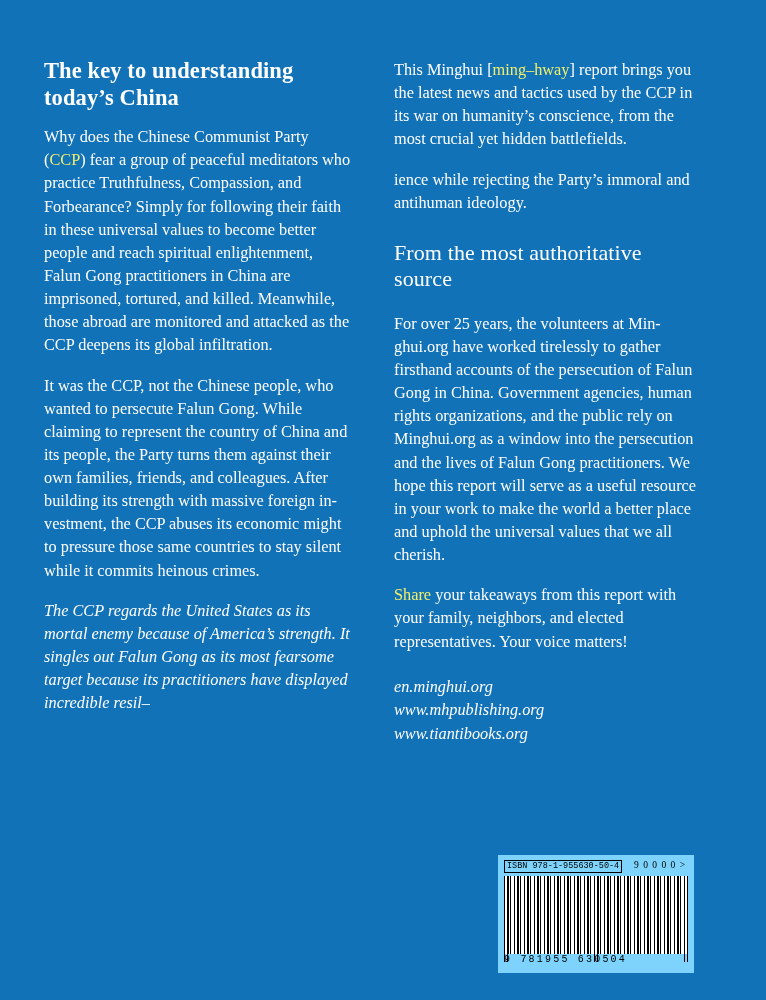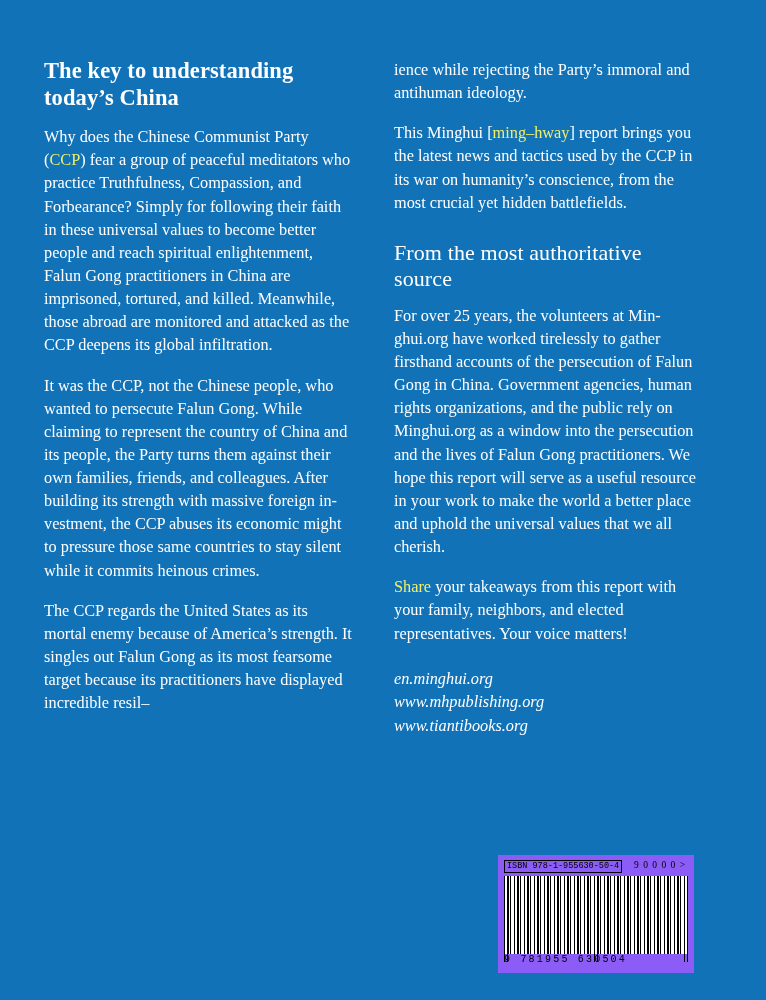--- a/index.html
+++ b/index.html
@@ -33,54 +33,55 @@
   h2.heading {
     font-family: "Liberation Serif", serif;
     font-weight: bold;
     font-size: 22.5px;
     line-height: 1.18;
     margin: 0 0 14px 0;
     letter-spacing: 0.1px;
   }
   h2.heading.second {
     margin-top: 26px;
-    margin-bottom: 12px;
+    margin-bottom: 20px;
     font-weight: normal;
     font-size: 22px;
   }
   p.body {
     font-size: 16.3px;
     line-height: 1.42;
     margin: 0 0 17px 0;
     text-align: left;
     hyphens: manual;
   }
   p.body:last-child {
     margin-bottom: 0;
+    font-style: italic;
   }
   .hl {
     color: #f2ef6a;
   }
   .links {
     margin-top: 22px;
     font-style: italic;
     font-size: 16.3px;
     line-height: 1.44;
   }
   .links div {
     white-space: nowrap;
   }
   
   .barcode-box {
     position: absolute;
     left: 498px;
     top: 855px;
     width: 196px;
     height: 118px;
-    background: #8b5cf6;
+    background: #7dd3fc;
     padding: 5px 6px 4px 6px;
     box-sizing: border-box;
   }
   .isbn-row {
     display: flex;
     justify-content: space-between;
     align-items: flex-start;
   }
   .isbn-text {
     font-family: "Liberation Mono", monospace;
@@ -153,23 +154,23 @@
       <h2 class="heading">The key to understanding today’s China</h2>
 
       <p class="body"><span>Why does the Chinese Communist Party (</span><span class="hl">CCP</span><span>) fear a group of peaceful meditators who practice Truthfulness, Compassion, and Forbearance? Simply for following their faith in these universal values to become better people and reach spiritual enlightenment, Falun Gong practitioners in China are imprisoned, tortured, and killed. Meanwhile, those abroad are monitored and attacked as the CCP deepens its global infiltration.</span></p>
 
       <p class="body">It was the CCP, not the Chinese people, who wanted to persecute Falun Gong. While claiming to represent the coun­try of China and its people, the Party turns them against their own families, friends, and colleagues. After building its strength with massive foreign in­vestment, the CCP abuses its economic might to pressure those same countries to stay silent while it commits heinous crimes.</p>
 
       <p class="body">The CCP regards the United States as its mortal enemy because of America’s strength. It singles out Falun Gong as its most fearsome target because its prac­titioners have displayed incredible resil–</p>
     </div>
 
     <div class="col">
+      <p class="body"><span>This Minghui [</span><span class="hl">ming–hway</span><span>] report brings you the latest news and tactics used by the CCP in its war on human­ity’s conscience, from the most crucial yet hidden battlefields.</span></p>
+
       <p class="body">ience while rejecting the Party’s immor­al and antihuman ideology.</p>
-
-      <p class="body"><span>This Minghui [</span><span class="hl">ming–hway</span><span>] report brings you the latest news and tactics used by the CCP in its war on human­ity’s conscience, from the most crucial yet hidden battlefields.</span></p>
 
       <h2 class="heading second">From the most authorita­tive source</h2>
 
       <p class="body">For over 25 years, the volunteers at Min­ghui.org have worked tirelessly to gather firsthand accounts of the persecution of Falun Gong in China. Government agen­cies, human rights organizations, and the public rely on Minghui.org as a win­dow into the persecution and the lives of Falun Gong practitioners. We hope this report will serve as a useful resource in your work to make the world a better place and uphold the universal values that we all cherish.</p>
 
       <p class="body"><span class="hl">Share</span><span> your takeaways from this report with your family, neighbors, and elected representatives. Your voice matters!</span></p>
 
       <div class="links">
         <div>en.minghui.org</div>
         <div>www.mhpublishing.org</div>

